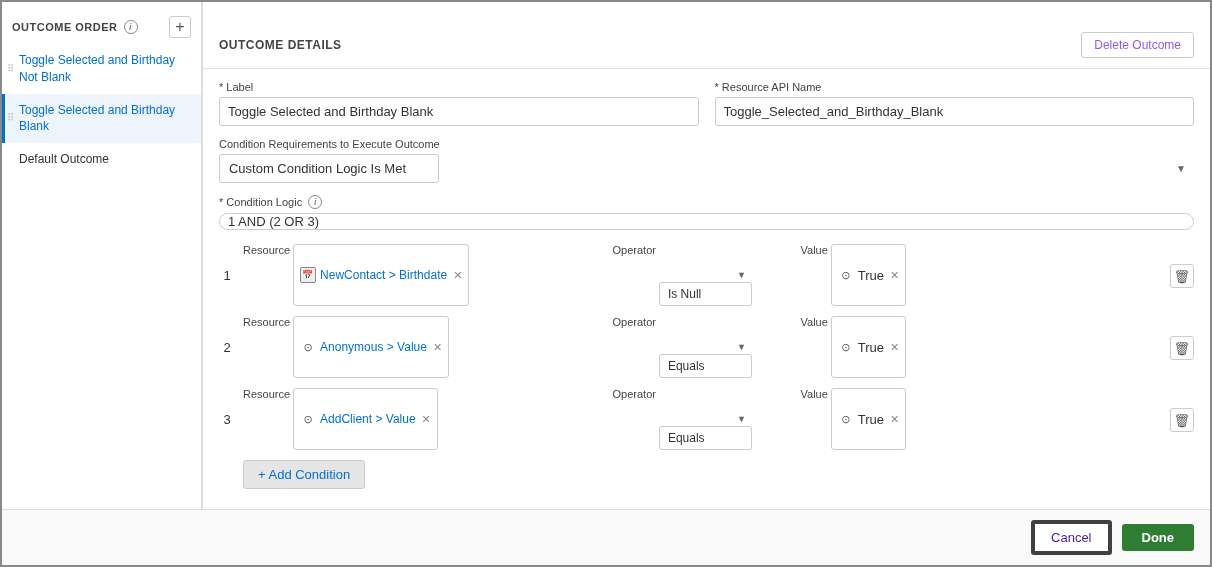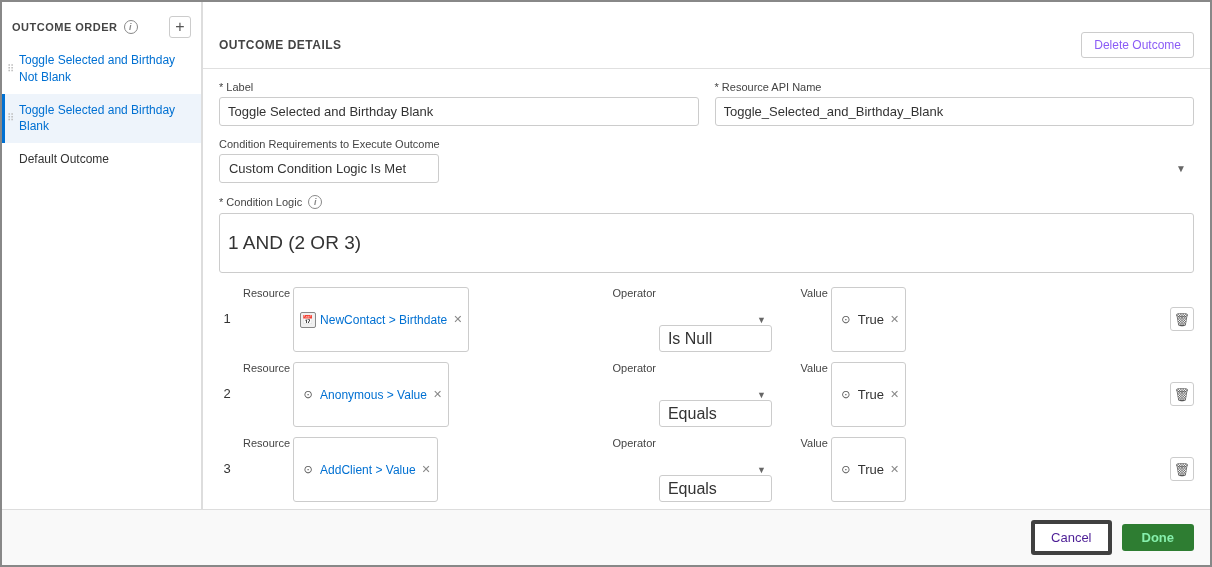--- a/index.html
+++ b/index.html
@@ -210,24 +210,24 @@
       display: flex;
       align-items: center;
       gap: 6px;
       font-size: 11px;
       color: #444;
       margin-bottom: 4px;
     }
 
     .condition-logic-input {
       width: 100%;
-      padding: 18px 8px;
-      border: 1px solid #ccc;
-      border-radius: 3px;
-      font-size: 19px;
+      padding: 0 8px;
+      border: 1px solid #ccc;
+      border-radius: 9px;
+      font-size: 13px;
       color: #333;
     }
 
     
     .conditions-section {
       margin-top: 4px;
     }
 
     .condition-field-wrapper {
       display: flex;
@@ -291,21 +291,21 @@
     .operator-select-wrapper {
       position: relative;
       display: flex;
       align-items: center;
     }
 
     .operator-select {
       padding: 4px 24px 4px 8px;
       border: 1px solid #ccc;
       border-radius: 3px;
-      font-size: 16px;
+      font-size: 12px;
       color: #333;
       background: #fff;
       appearance: none;
       cursor: pointer;
       width: 100%;
       margin-top: 38px;
     }
 
     .op-arrow {
       position: absolute;
@@ -366,21 +366,21 @@
       color: #4c1d95;
     }
 
     .done-btn {
       padding: 6px 20px;
       background: #2e7d32;
       border: none;
       border-radius: 3px;
       cursor: pointer;
       font-size: 13px;
-      color: #86efac;
+      color: #ffffff;
       font-weight: 600;
     }
 
     .vertical-divider {
       width: 1px;
       background: #ddd;
       align-self: stretch;
     }
   </style>
 </head>

